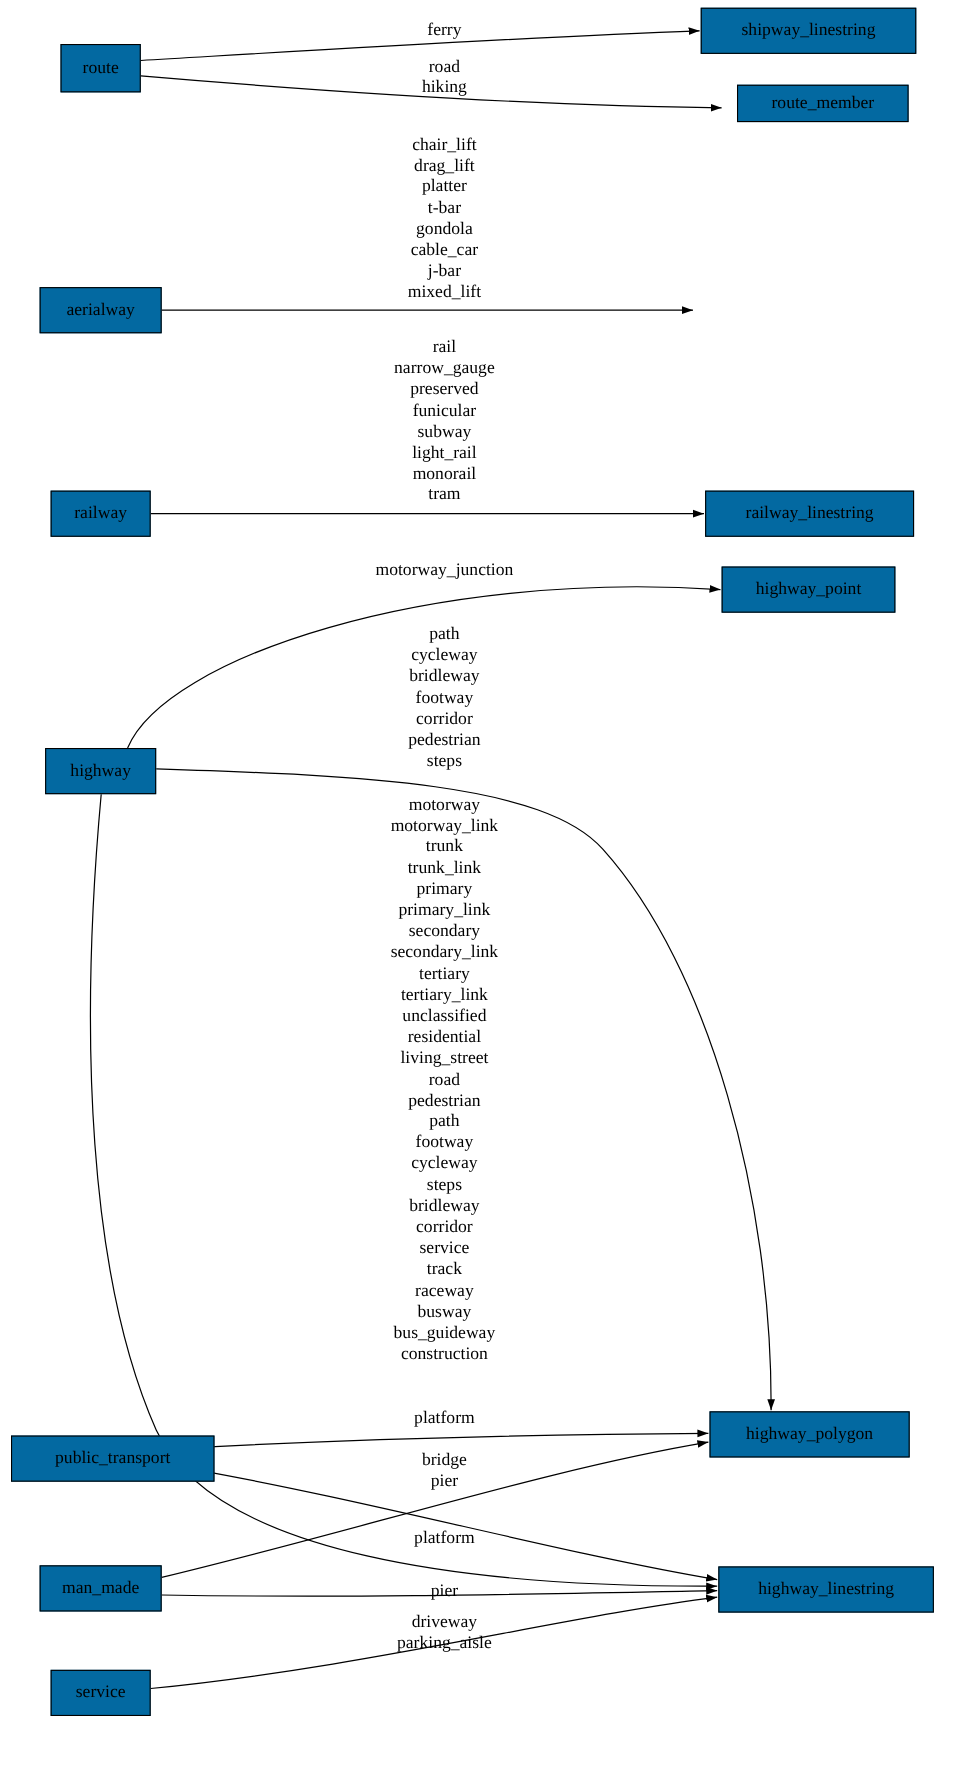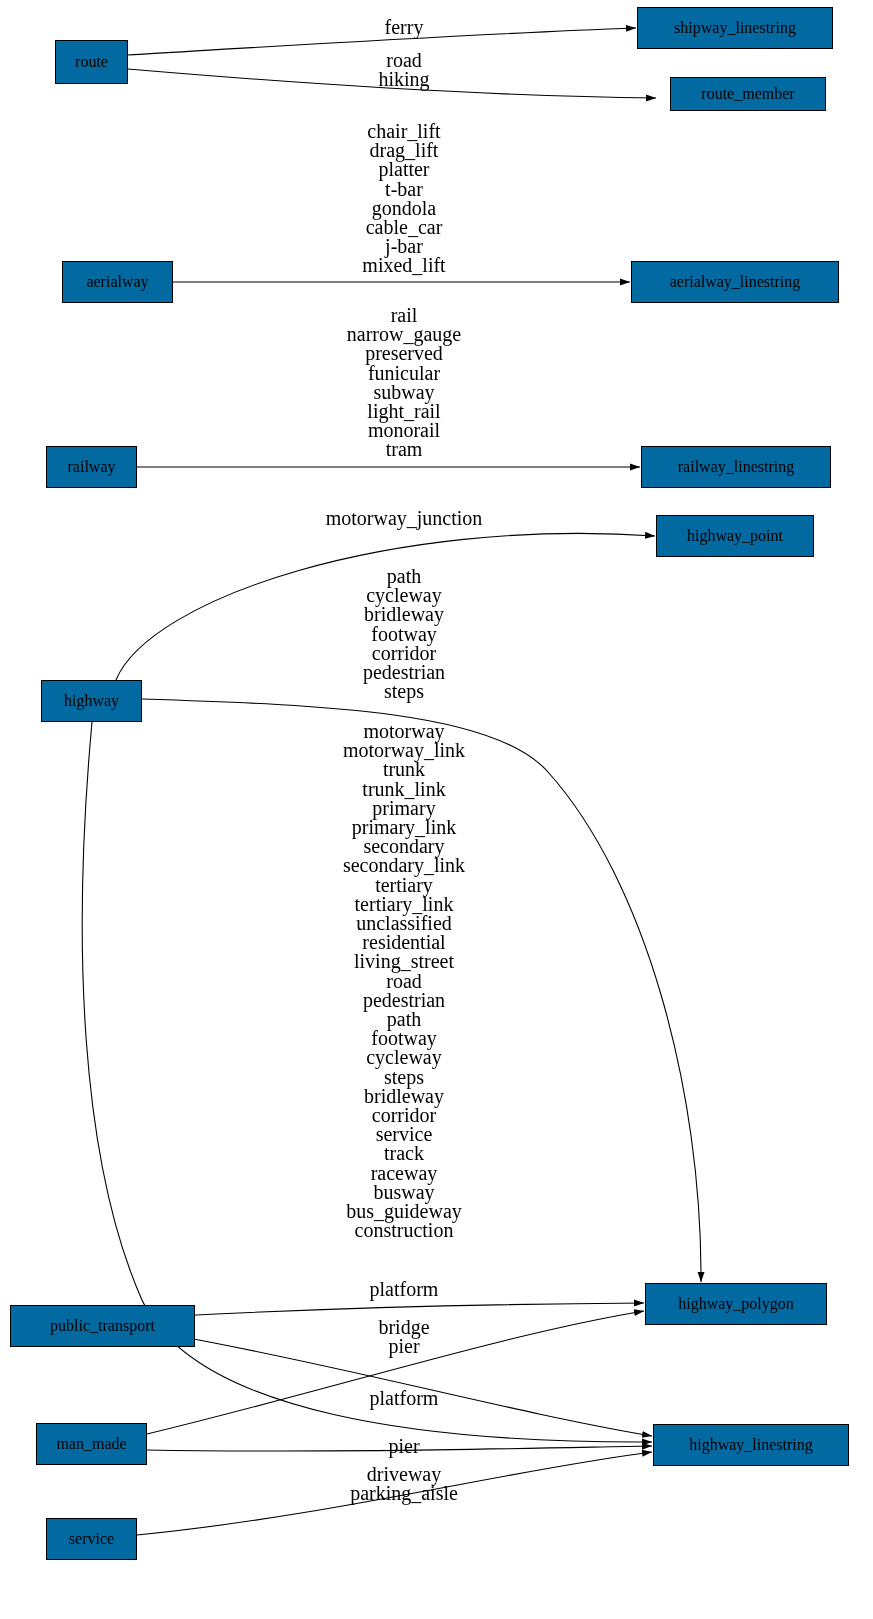--- a/index.html
+++ b/index.html
@@ -22,21 +22,21 @@
     display: flex;
     align-items: center;
     justify-content: center;
     font-size: 16px;
     white-space: nowrap;
   }
   .edge-label {
     position: absolute;
     transform: translateX(-50%);
     text-align: center;
-    font-size: 20px;
+    font-size: 16px;
     line-height: 19.2px;
     white-space: nowrap;
     font-family: Liberation Serif, serif;
   }
   .label-line { white-space: nowrap; }
 </style>
 </head>
 <body>
 
 <div id="canvas">
@@ -58,21 +58,21 @@
     <path class="edge" d="M177,1316 C330,1308 490,1304 644,1303" marker-end="url(#arrow)"></path>
     <path class="edge" d="M177,1336 C340,1365 510,1412 652,1436" marker-end="url(#arrow)"></path>
     <path class="edge" d="M147,1434 C330,1390 500,1335 644,1311" marker-end="url(#arrow)"></path>
     <path class="edge" d="M147,1450 C330,1453 490,1449 652,1446" marker-end="url(#arrow)"></path>
     <path class="edge" d="M137,1535 C330,1516 510,1470 652,1452" marker-end="url(#arrow)"></path>
   </svg>
 
   <div class="node" style="left:55px;top:40px;width:73px;height:44px;">
     <span>route</span>
   </div>
-  <div class="node" style="left:36px;top:261px;width:111px;height:42px;margin-left:26px;">
+  <div class="node" style="left:36px;top:261px;width:111px;height:42px;">
     <span>aerialway</span>
   </div>
   <div class="node" style="left:46px;top:446px;width:91px;height:42px;">
     <span>railway</span>
   </div>
   <div class="node" style="left:41px;top:680px;width:101px;height:42px;">
     <span>highway</span>
   </div>
   <div class="node" style="left:10px;top:1305px;width:185px;height:42px;">
     <span>public_transport</span>
@@ -82,23 +82,20 @@
   </div>
   <div class="node" style="left:46px;top:1518px;width:91px;height:42px;">
     <span>service</span>
   </div>
 
   <div class="node" style="left:637px;top:7px;width:196px;height:42px;">
     <span>shipway_linestring</span>
   </div>
   <div class="node" style="left:670px;top:77px;width:156px;height:34px;">
     <span>route_member</span>
-  </div>
-  <div class="node" style="left:631px;top:261px;width:208px;height:42px;">
-    <span>aerialway_linestring</span>
   </div>
   <div class="node" style="left:641px;top:446px;width:190px;height:42px;">
     <span>railway_linestring</span>
   </div>
   <div class="node" style="left:656px;top:515px;width:158px;height:42px;">
     <span>highway_point</span>
   </div>
   <div class="node" style="left:645px;top:1283px;width:182px;height:42px;">
     <span>highway_polygon</span>
   </div>

